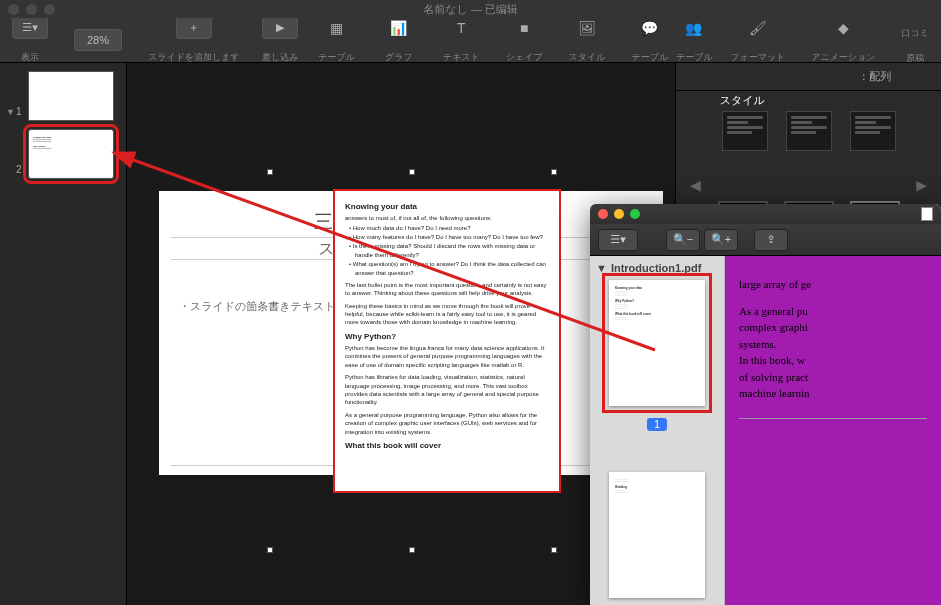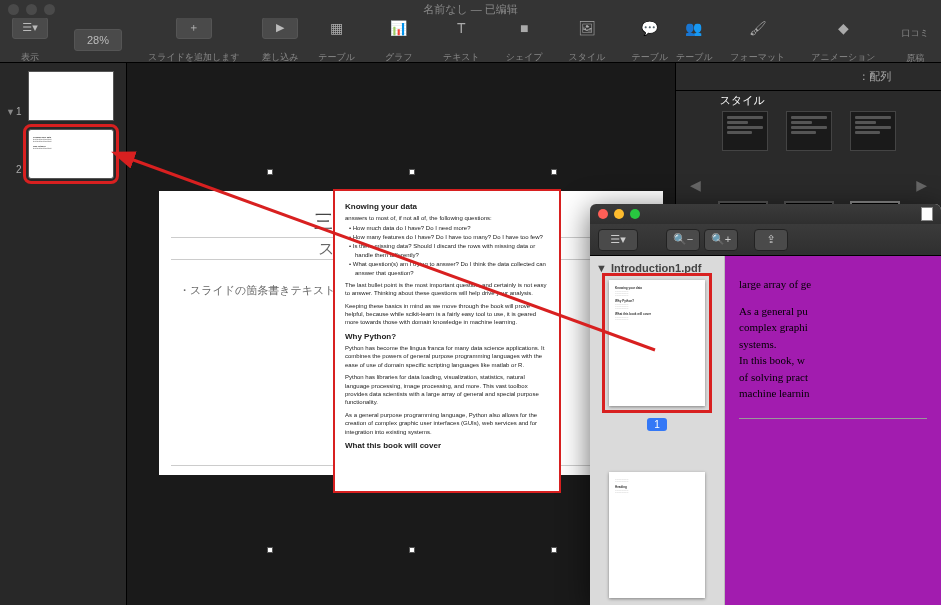--- a/index.html
+++ b/index.html
@@ -28,21 +28,21 @@
     .thumb-1 { width: 86px; height: 50px; }
     .thumb-2 { width: 86px; height: 50px; padding: 6px 4px; font-size: 2px; color: #333; line-height: 1.1; }
     .thumb-selected { outline: 3px solid #d82020; outline-offset: 2px; border-radius: 3px; }
     
     .canvas-area { flex: 1; background: #1a1a1a; position: relative; overflow: hidden; }
     .slide-canvas { position: absolute; left: 32px; top: 128px; width: 504px; height: 284px; background: #fff; }
     .slide-title-box { position: absolute; left: 0px; top: 18px; width: 100%; text-align: center; }
     .slide-subtitle-box { position: absolute; left: 0px; top: 48px; width: 100%; text-align: center; }
     .slide-title-jp { font-size: 19px; color: #444; font-family: "Hiragino Sans", sans-serif; }
     .slide-subtitle-jp { font-size: 16px; color: #666; font-family: "Hiragino Sans", sans-serif; }
-    .slide-bullet { position: absolute; left: 20px; top: 92px; font-size: 11px; color: #666; }
+    .slide-bullet { position: absolute; left: 20px; top: 108px; font-size: 11px; color: #666; }
     
     .sel-handle { position: absolute; width: 6px; height: 6px; background: #fff; border: 1px solid #555; }
     
     .dropped-doc { position: absolute; left: 176px; top: 0px; width: 224px; height: 300px; background: #fff; outline: 2px solid #d82020; padding: 6px 10px; font-size: 6px; line-height: 1.4; color: #222; overflow: hidden; }
     .dropped-doc h3 { font-size: 8px; font-weight: bold; margin: 4px 0 2px; }
     .dropped-doc .bullet { padding-left: 10px; text-indent: -6px; margin: 1px 0; }
     
     .hr-line { position: absolute; left: 12px; right: 12px; border-top: 1px solid #ccc; }
     
     .inspector { width: 266px; background: #2a2a2a; border-left: 1px solid #000; display: flex; flex-direction: column; }

